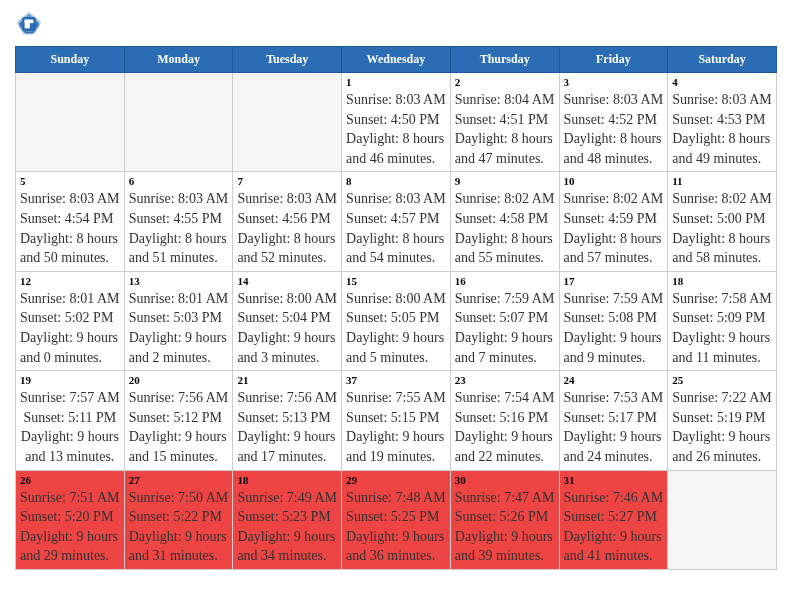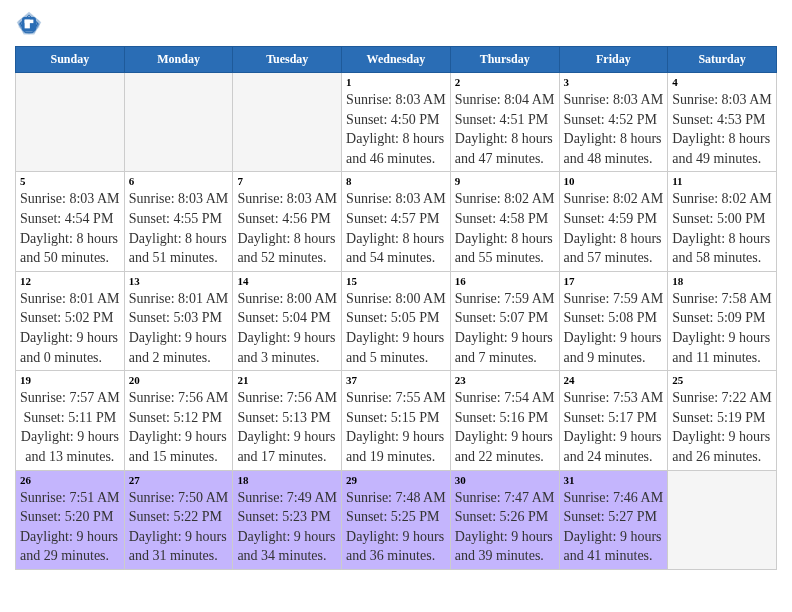--- a/index.html
+++ b/index.html
@@ -81,21 +81,21 @@
       font-size: 11px;
       display: block;
       margin-bottom: 2px;
     }
     .day-info {
       font-size: 14px;
       color: #333;
       line-height: 1.4;
     }
     tr:last-child td {
-      background: #c4b5fd;
+      background: #ef4444;
     }
   </style>
 </head>
 <body>
 
 <div class="container">
   <div class="header">
     <div class="logo">
       <svg class="logo-icon" viewBox="0 0 32 32">
         <polygon points="16,4 28,12 28,20 16,28 4,20 4,12" fill="#1a5fa8" opacity="0.15"></polygon>

